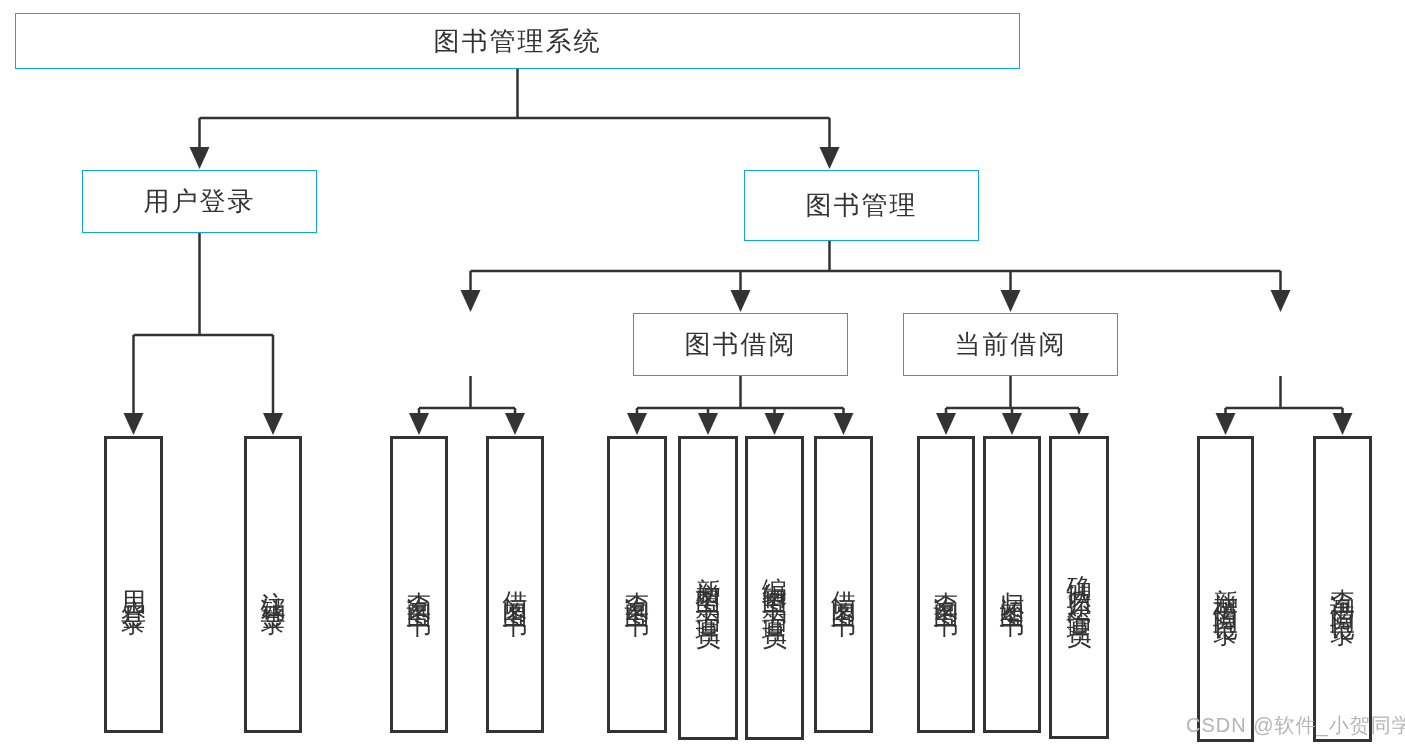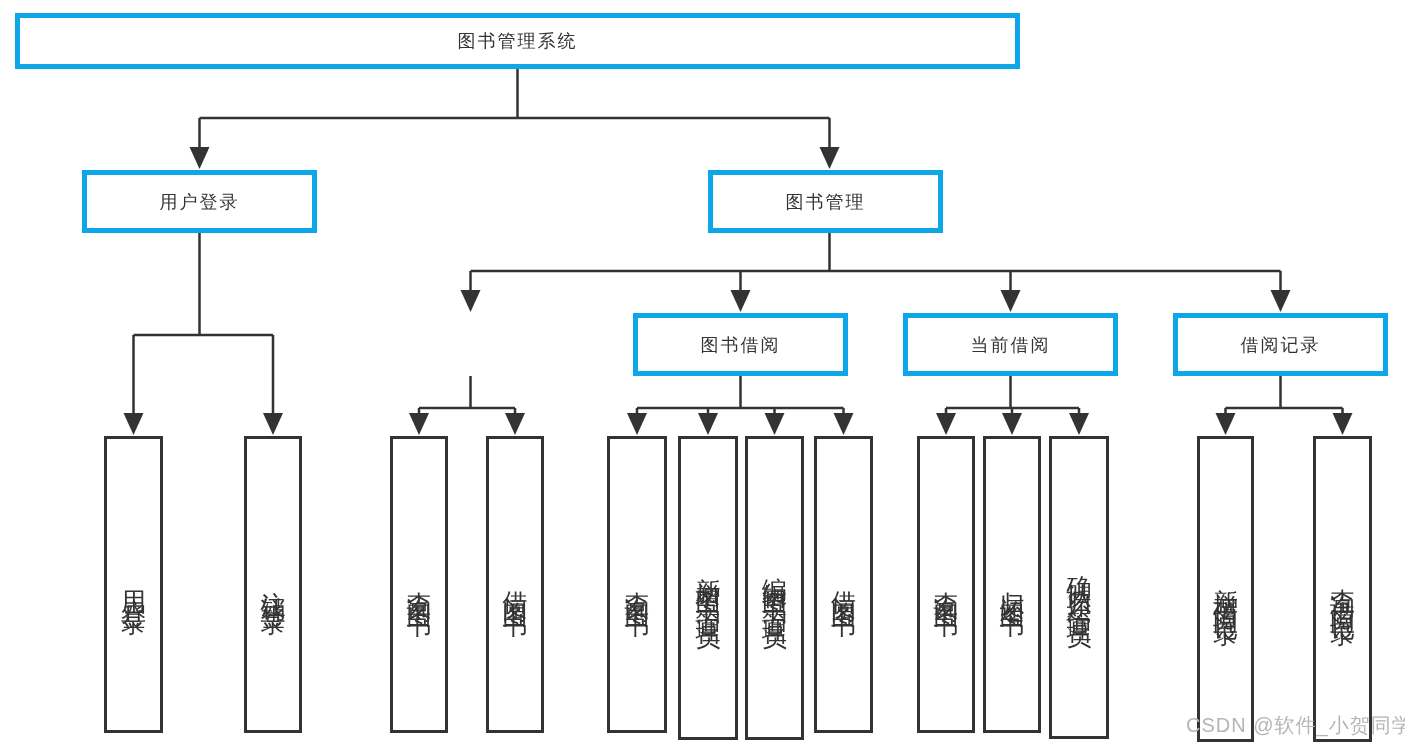--- a/index.html
+++ b/index.html
@@ -7,24 +7,24 @@
     position:relative;
     width:1405px;height:747px;
     background:#ffffff;
     overflow:hidden;
     font-family:"Liberation Sans", sans-serif;
   }
   #wires{position:absolute;left:0;top:0;width:1405px;height:747px;z-index:0;}
   .hbox{
     position:absolute;
     box-sizing:border-box;
-    border:5px solid #0ea5e9;
+    border:1px solid #0ea5e9;
     background:#ffffff;
     display:flex;align-items:center;justify-content:center;
-    font-size:18px;letter-spacing:2px;color:#333333;
+    font-size:26px;letter-spacing:2px;color:#333333;
     z-index:1;white-space:nowrap;
   }
   .vbox{
     position:absolute;
     box-sizing:border-box;
     border:3px solid #333333;
     background:#ffffff;
     display:flex;align-items:center;justify-content:center;
     z-index:1;
     top:436px;
@@ -85,25 +85,24 @@
       <use href="#arr" x="1012" y="435"></use>
       <use href="#arr" x="1079" y="435"></use>
       <use href="#arr" x="1225.5" y="435"></use>
       <use href="#arr" x="1342.5" y="435"></use>
     </g>
   </svg>
 
   <div class="hbox" style="left:15px;top:13px;width:1005px;height:56px">图书管理系统</div>
 
   <div class="hbox" style="left:82px;top:170px;width:235px;height:63px">用户登录</div>
-  <div class="hbox" style="left:708px;top:170px;width:235px;height:63px">图书管理</div>
+  <div class="hbox" style="left:744px;top:170px;width:235px;height:71px">图书管理</div>
 
   <div class="hbox" style="left:633px;top:313px;width:215px;height:63px">图书借阅</div>
   <div class="hbox" style="left:903px;top:313px;width:215px;height:63px">当前借阅</div>
-  <div class="hbox" style="left:1173px;top:313px;width:215px;height:63px">借阅记录</div>
 
   <div class="vbox" style="left:104px;width:59px;height:297px">
     <span>用户登录</span>
     </div>
   <div class="vbox" style="left:244px;width:58px;height:297px">
     <span>注销登录</span>
     </div>
 
   <div class="vbox" style="left:390px;width:58px;height:297px">
     <span>查询图书</span>

